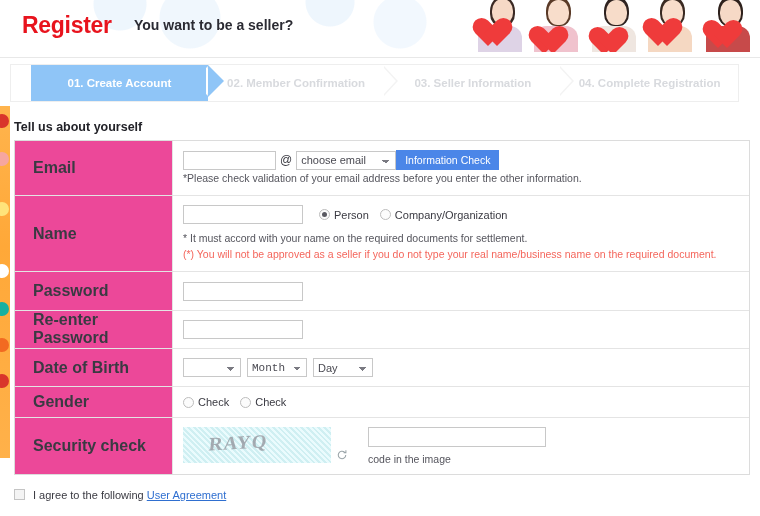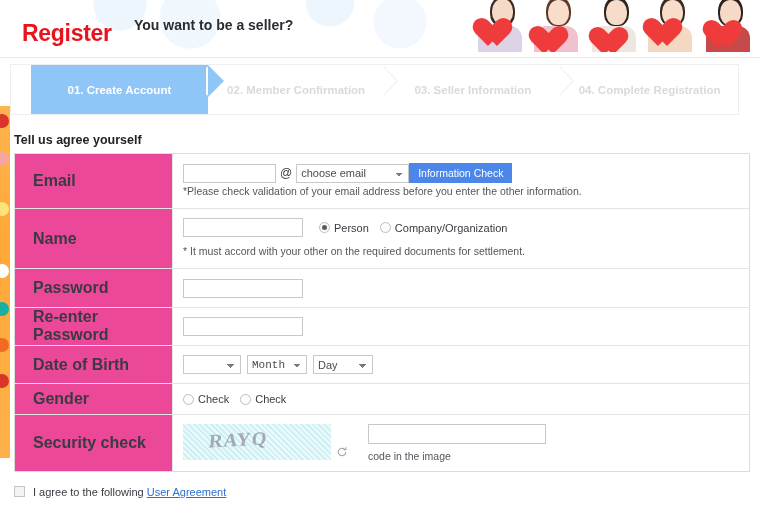--- a/index.html
+++ b/index.html
@@ -30,21 +30,21 @@
   .header-clouds {
     position: absolute; inset: 0;
     background:
       radial-gradient(circle at 120px 4px, #eef6fd 0 26px, transparent 27px),
       radial-gradient(circle at 190px 18px, #f0f7fd 0 30px, transparent 31px),
       radial-gradient(circle at 330px 2px, #eef6fd 0 24px, transparent 25px),
       radial-gradient(circle at 400px 22px, #f2f8fe 0 26px, transparent 27px),
       linear-gradient(#fff,#fff);
   }
   .brand {
-    position: absolute; left: 22px; top: 20px;
+    position: absolute; left: 22px; top: 12px;
     font-size: 23px; font-weight: bold; color: #e8131d;
     letter-spacing: -0.3px; font-family: "Liberation Sans", sans-serif;
   }
   .tagline {
     position: absolute; left: 134px; top: 17px;
     font-size: 14px; font-weight: bold; color: #2b2b33;
   }
   
   .photo {
     position: absolute; right: 0; top: 0; width: 300px; height: 52px;
@@ -58,21 +58,21 @@
   .heart::before, .heart::after {
     content: ""; position: absolute; width: 18px; height: 27px;
     background: #ef3b3b; border-radius: 18px 18px 0 0; top: 0; left: 8px;
   }
   .heart::before { transform: rotate(-45deg); transform-origin: 0 100%; }
   .heart::after  { transform: rotate(45deg);  transform-origin: 100% 100%; left: -1px; }
 
   
   .steps {
     position: relative; margin: 6px 21px 0 10px;
-    height: 51px; display: flex; background: #fff;
+    height: 38px; display: flex; background: #fff;
     border: 1px solid #eeeeee;
     padding-left: 20px;
   }
   .step {
     position: relative; flex: 1 1 0; height: 100%;
     display: flex; align-items: center; justify-content: center;
     font-size: 11.5px; font-weight: bold; color: #d8dade;
     background: #ffffff;
   }
   .step.active { background: #8fc5f7; color: #ffffff; }
@@ -137,21 +137,21 @@
     font-size: 11px; color: #4a4a52; padding: 0 16px 0 4px;
     font-family: "Liberation Sans", sans-serif;
     -webkit-appearance: none; appearance: none; outline: none;
     background-image:
       linear-gradient(45deg, transparent 50%, #7a7a82 50%),
       linear-gradient(135deg, #7a7a82 50%, transparent 50%);
     background-position: calc(100% - 9px) 8px, calc(100% - 5.5px) 8px;
     background-size: 4px 4px, 4px 4px;
     background-repeat: no-repeat;
   }
-  .sel-email { width: 113px; }
+  .sel-email { width: 100px; }
   .sel-year { width: 48px; padding-left: 40px; }
   .sel-month { width: 60px; font-family: Liberation Mono, monospace; }
   .sel-day { width: 60px; }
 
   .btn-validate {
     height: 20px; border: none; background: #4b86e8; color: #fff;
     font-size: 10.5px; padding: 0 9px; cursor: pointer;
     font-family: "Liberation Sans", sans-serif;
   }
 
@@ -275,21 +275,21 @@
     <div class="step">
       <span class="chev"></span>
       <span>03. Seller Information</span>
     </div>
     <div class="step">
       <span class="chev"></span>
       <span>04. Complete Registration</span>
     </div>
   </div>
 
-  <div class="sec-title">Tell us agree yourself</div>
+  <div class="sec-title">Tell us about yourself</div>
 
   <div class="form-table">
 
     <div class="row">
       <div class="label">Email</div>
       <div class="field">
         <div class="inline">
           <input class="tinput w-email" type="text" placeholder="" style="">
           <span class="at-sign">@</span>
           <select class="tselect sel-email">
@@ -306,21 +306,22 @@
       <div class="field">
         <div class="inline">
           <input class="tinput w-name" type="text" placeholder="" style="">
           <span style="display:inline-flex;align-items:center;margin-left:16px;">
             <span class="radio on"></span>
             <span class="radio-label">Person</span>
             <span class="radio"></span>
             <span class="radio-label">Company/Organization</span>
           </span>
         </div>
-        <div class="help note" style="margin-top:6px;">* It must accord with your other on the required documents for settlement.</div>
+        <div class="help note" style="margin-top:6px;">* It must accord with your name on the required documents for settlement.</div>
+        <div class="help red">(*) You will not be approved as a seller if you do not type your real name/business name on the required document.</div>
       </div>
     </div>
 
     <div class="row">
       <div class="label">Password</div>
       <div class="field">
         <input class="tinput w-pass" type="password" placeholder="" style="">
       </div>
     </div>
 

